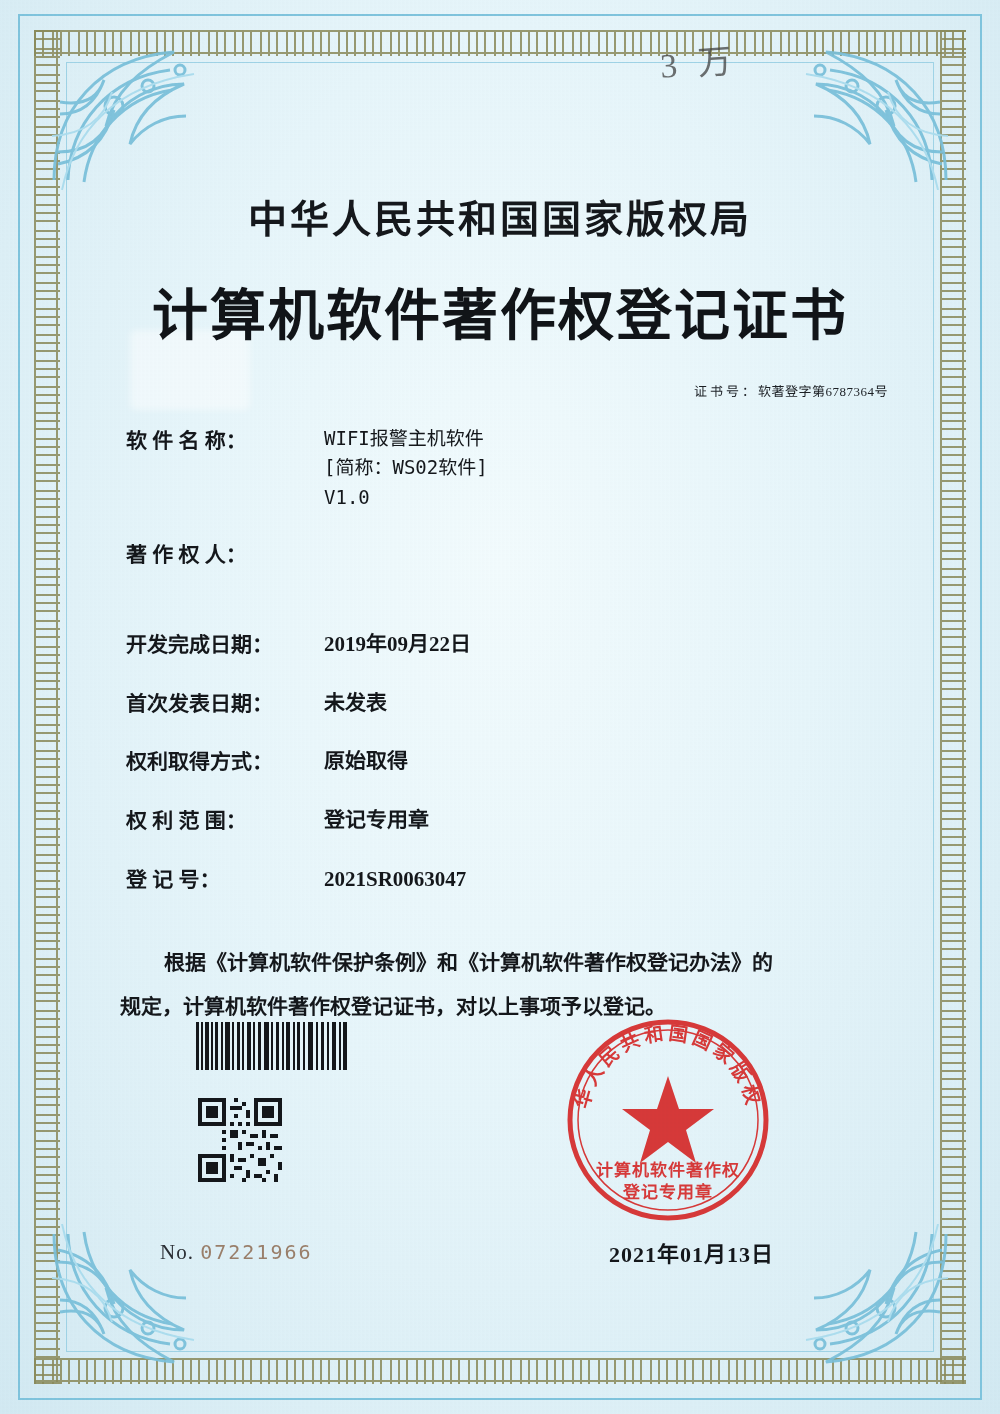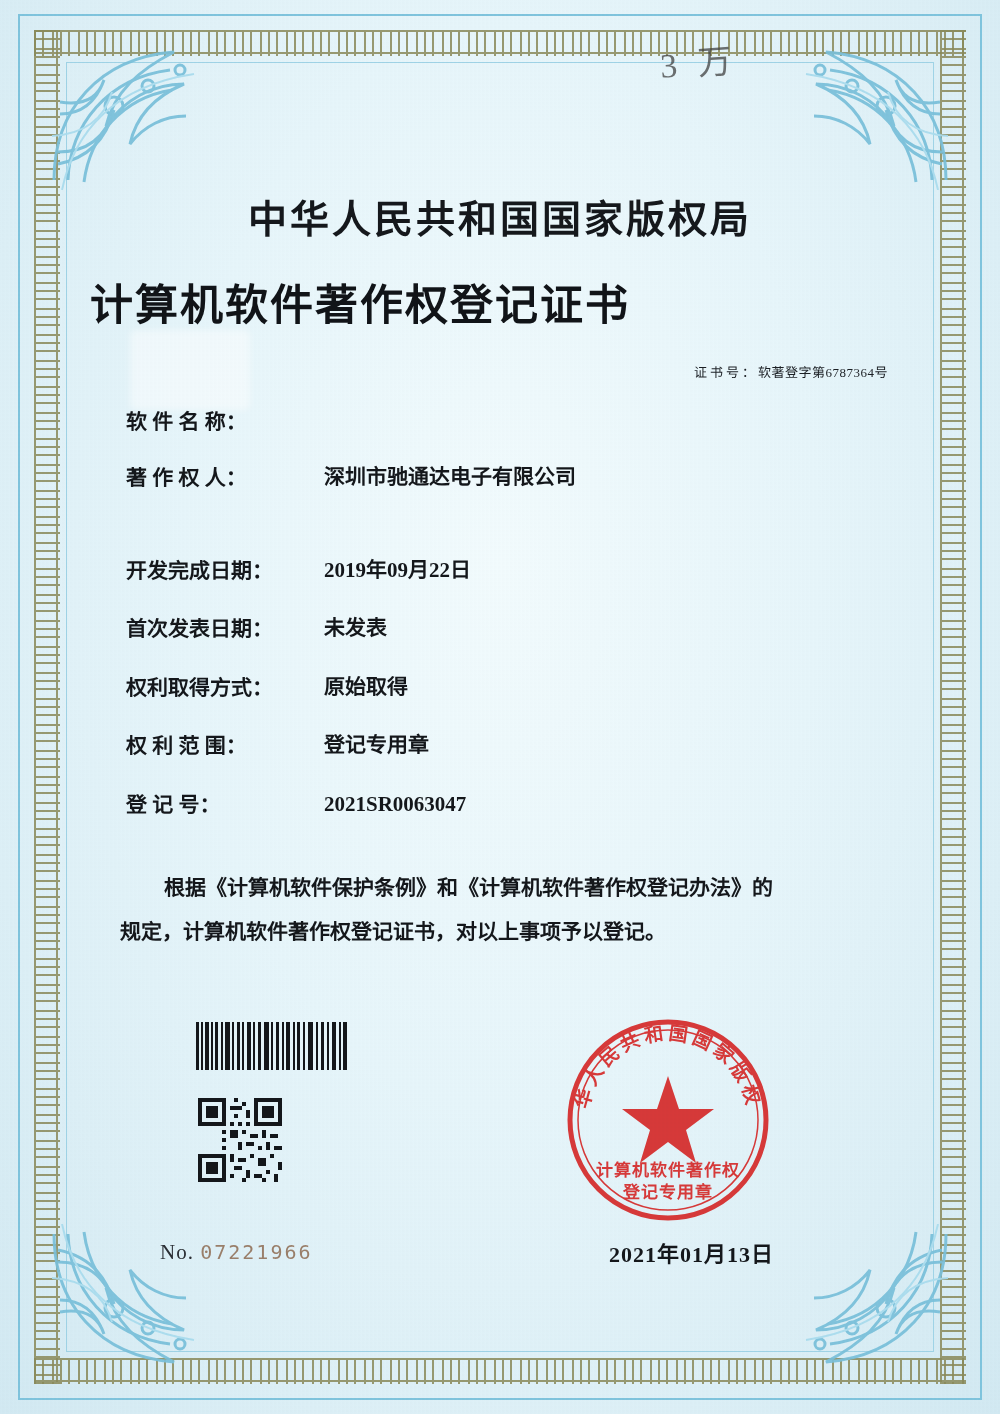--- a/index.html
+++ b/index.html
@@ -104,21 +104,22 @@
   .title-main {
     text-align: center;
     font-family: "Liberation Serif", "DejaVu Serif", serif;
     font-size: 39px;
     letter-spacing: 3px;
     color: #15181c;
     font-weight: 700;
     margin-top: 38px;
   }
   .title-sub {
-    font-size: 43px;
+    text-align: center;
+    font-size: 56px;
     letter-spacing: 2px;
     color: #111418;
     font-weight: 700;
     margin-top: 26px;
   }
   .cert-no {
     text-align: right;
     margin-top: 30px;
     padding-right: 22px;
     font-size: 13px;
@@ -350,25 +351,29 @@
     <div class="title-sub">计算机软件著作权登记证书</div>
 
     <div class="cert-no">
       <span class="label">证书号：</span><span>软著登字第6787364号</span>
     </div>
 
     <div class="fields">
 
       <div class="row row-tall">
         <div class="label">软 件 名 称：</div>
+        <div class="value mono value-lines">
+          <div>WIFI报警主机软件</div>
+          <div>[简称：WS02软件]</div>
+          <div>V1.0</div>
+        </div>
       </div>
 
       <div class="row">
         <div class="label">著 作 权 人：</div>
-        <div class="value">深圳市驰通达电子有限公司</div>
       </div>
 
       <div class="gap-1"></div>
 
       <div class="row row-tall">
         <div class="label">开发完成日期：</div>
         <div class="value">2019年09月22日</div>
       </div>
 
       <div class="row row-tall">

